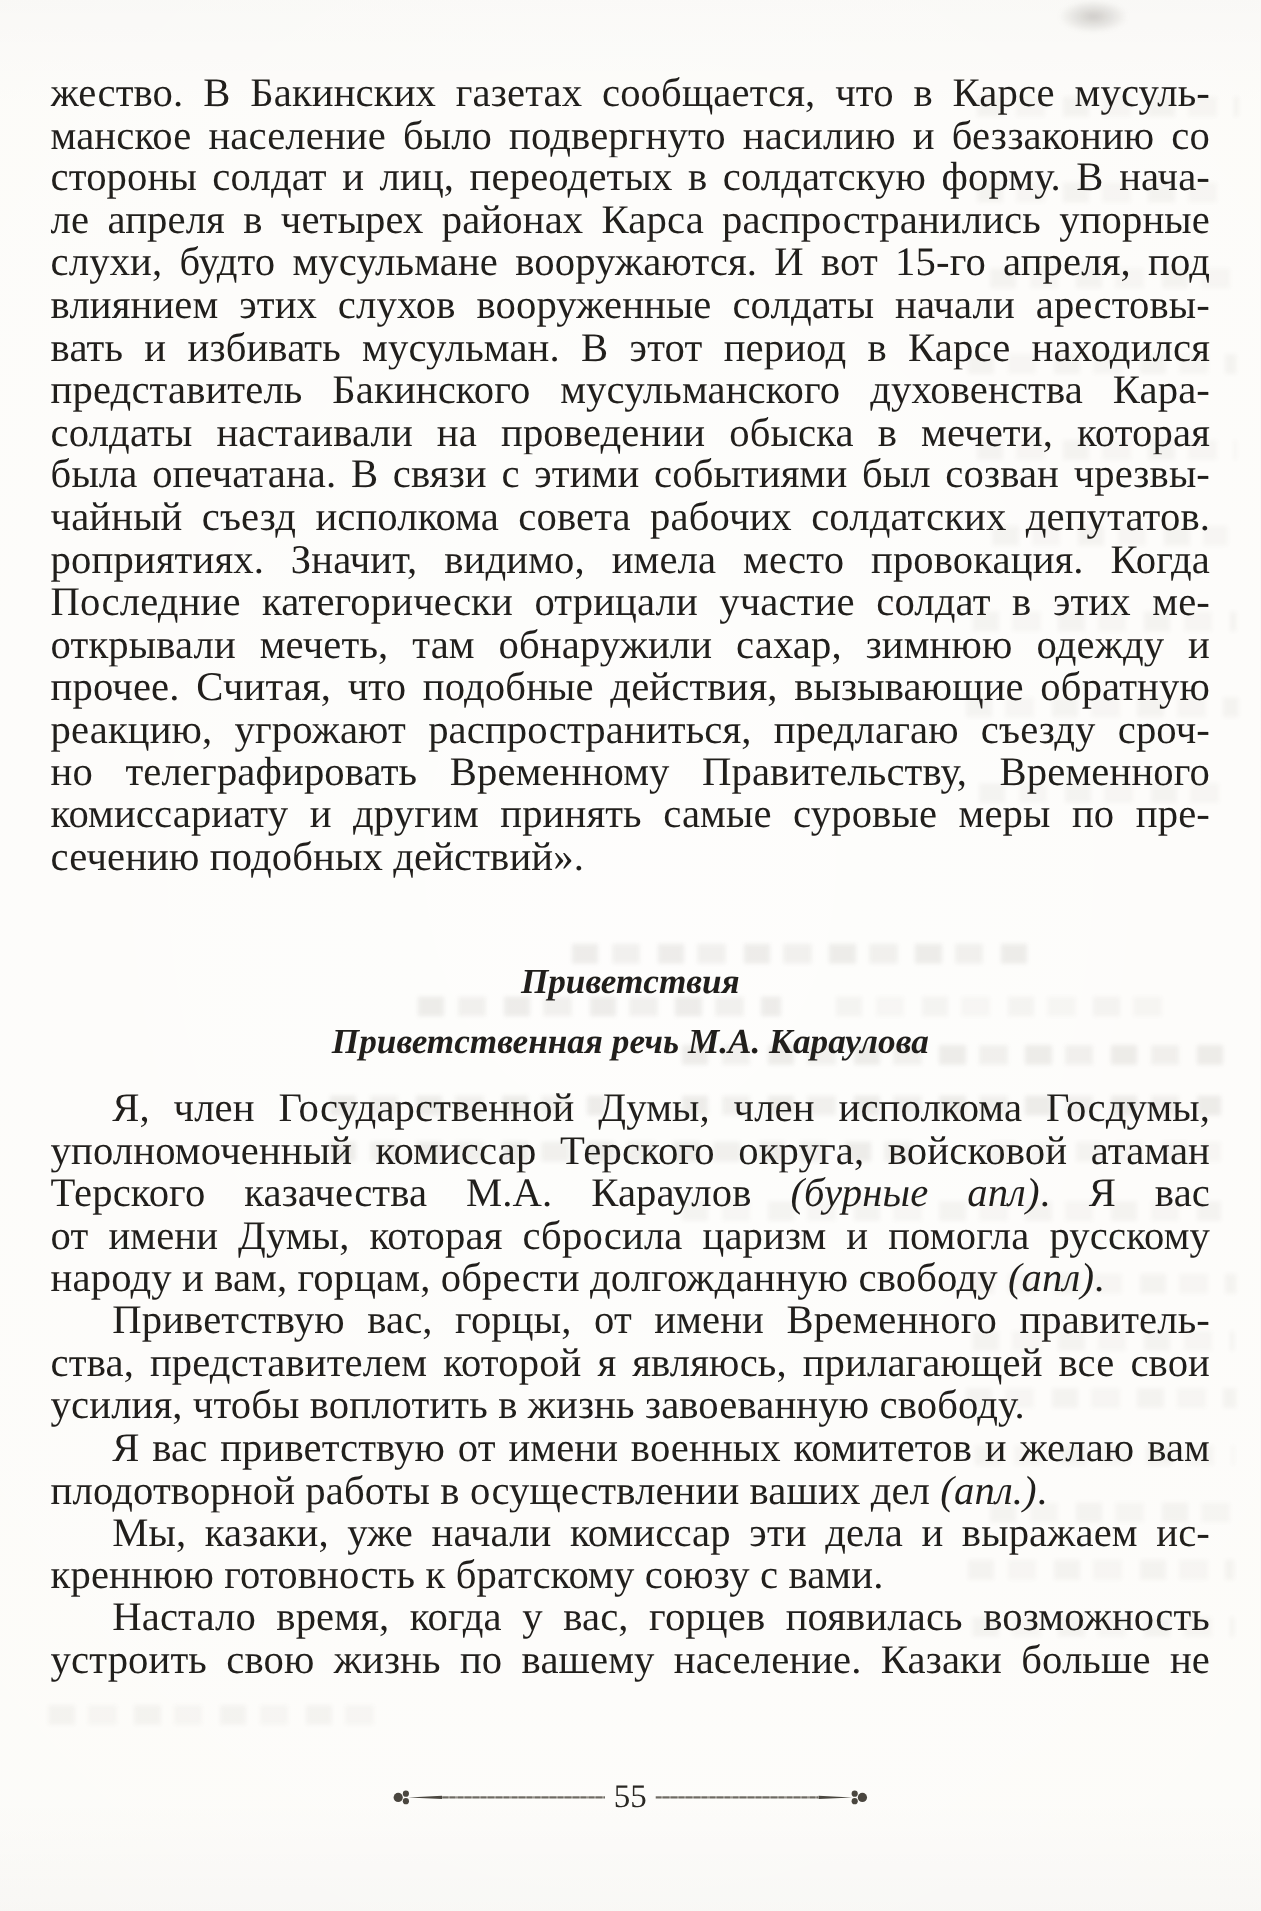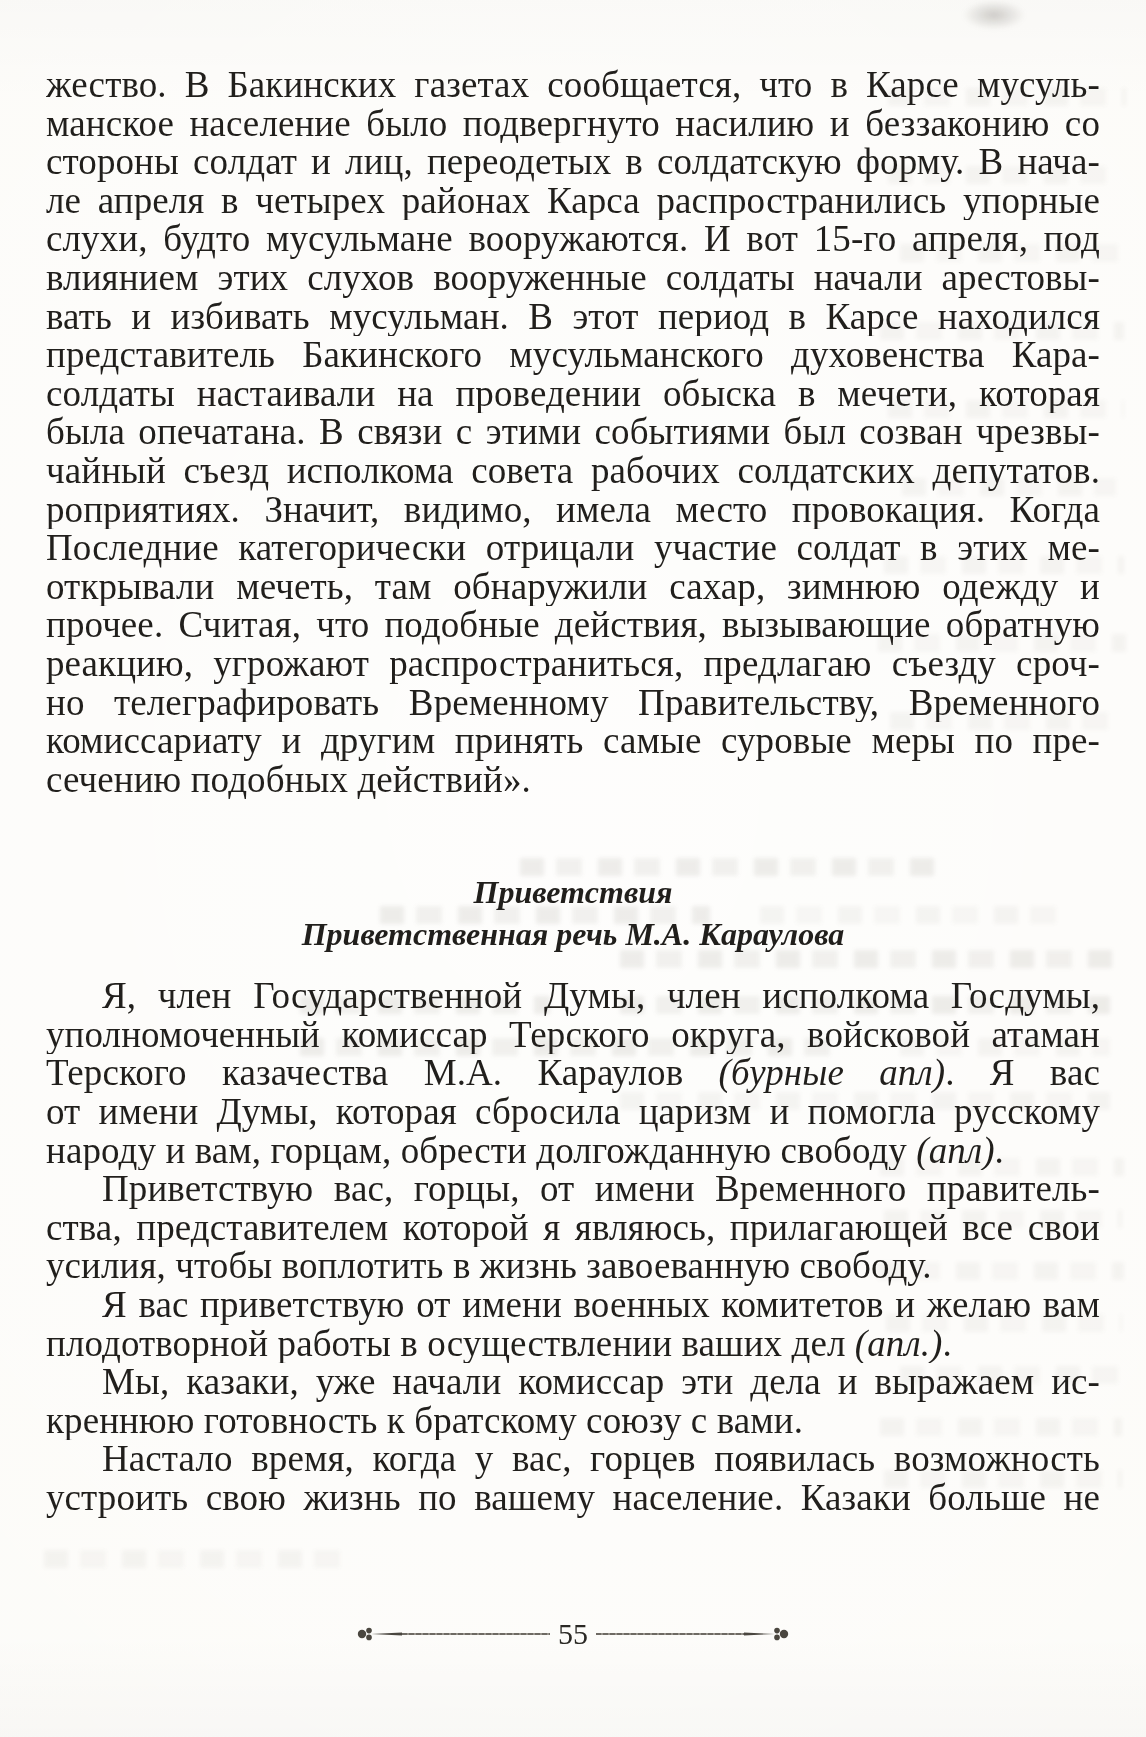--- a/index.html
+++ b/index.html
@@ -25,21 +25,21 @@
     letter-spacing:.1px;
   }
   .jl.last{text-align-last:left;}
   .jl.indent{text-indent:56px;}
   .jl i{font-style:italic;}
   .h-sec{
     margin:72px 0 0 0;text-align:center;
     font-size:32px;line-height:42px;font-style:italic;font-weight:bold;
   }
   .h-speech{
-    margin:0;text-align:center;
+    margin:12px;text-align:center;
     font-size:32px;line-height:42px;font-style:italic;font-weight:bold;
   }
   .para-gap{margin-top:22px;}
   
   .pagefoot{
     position:absolute;left:0;top:1616px;width:1146px;height:36px;
     display:flex;align-items:center;justify-content:center;
   }
   .rule{
     width:148px;height:2px;

